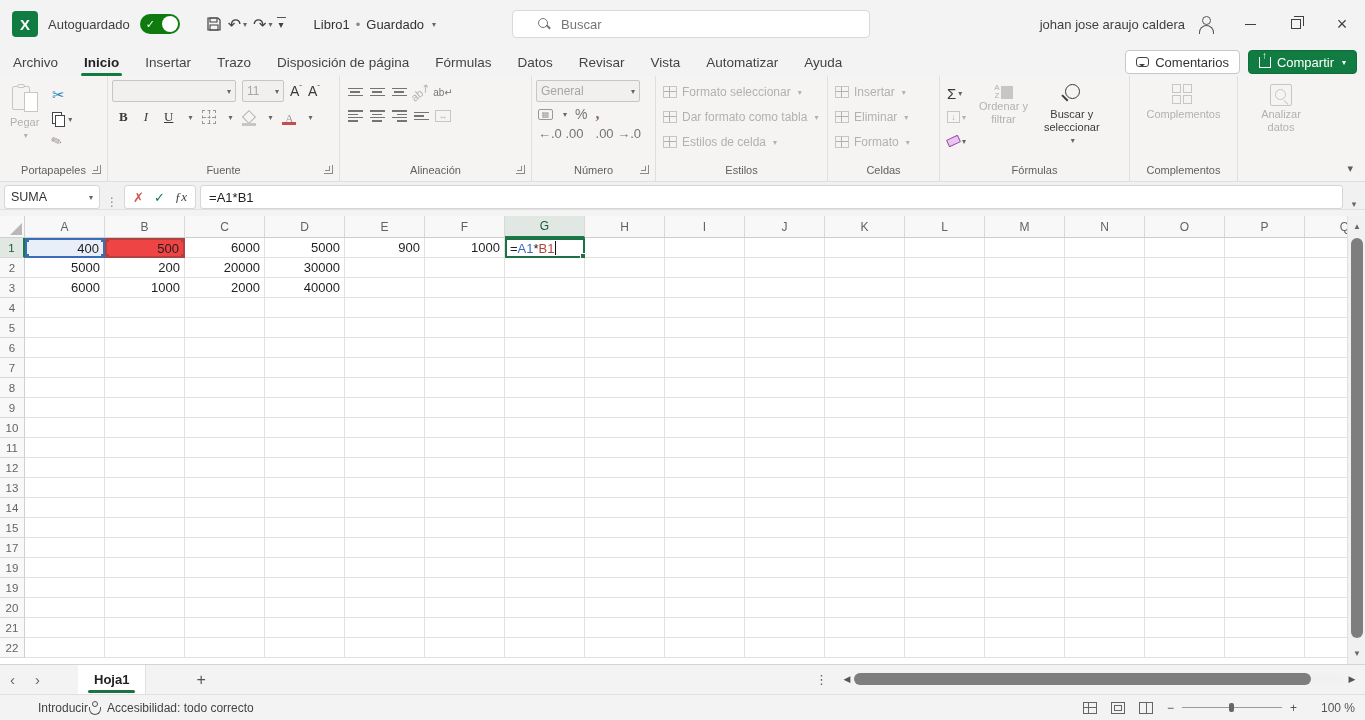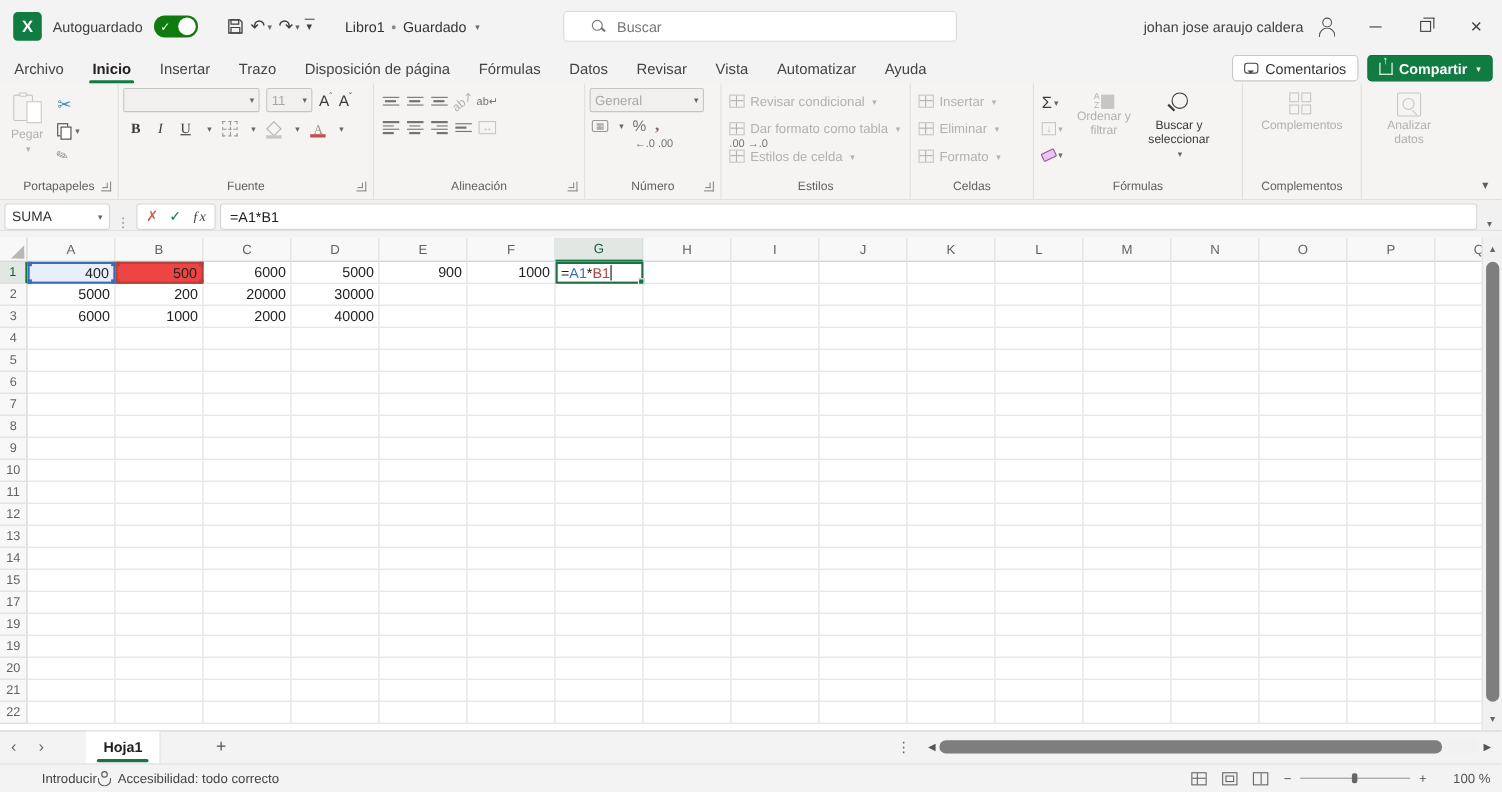--- a/index.html
+++ b/index.html
@@ -34,21 +34,21 @@
 
   
   #tabsrow{top:48px;height:28px;display:flex;align-items:center;background:#f3f3f3;}
   .rtab{padding:0 13px;font-size:13.5px;color:#444;height:28px;display:flex;align-items:center;position:relative;}
   .rtab.active{font-weight:bold;color:#222;}
   .rtab.active::after{content:"";position:absolute;left:10px;right:10px;bottom:0;height:3px;background:#107c41;border-radius:2px;}
   .tab-actions{position:absolute;right:8px;top:50px;display:flex;gap:8px;align-items:center;}
   .btn-comments{background:#fff;border:1px solid #c8c8c8;border-radius:4px;height:24px;padding:0 10px;font-size:13px;color:#333;display:flex;align-items:center;gap:6px;}
   .bubble{position:relative;width:13px;height:10px;border:1.3px solid #444;border-radius:3px;}
   .bubble::after{content:"";position:absolute;left:2px;bottom:-4px;border:3px solid transparent;border-top-color:#444;}
-  .btn-share{background:#107c41;border:1px solid #0e6d39;border-radius:4px;height:24px;padding:0 10px;font-size:13px;color:#fff;display:flex;align-items:center;gap:6px;font-weight:bold;}
+  .btn-share{background:#107c41;border:1px solid #0e6d39;border-radius:4px;height:24px;padding:0 10px;font-size:13px;color:#fff;display:flex;align-items:center;gap:6px;}
   .share-ic{position:relative;width:12px;height:11px;border:1.3px solid #fff;border-top:none;}
   .share-ic::before{content:"↑";position:absolute;left:2px;top:-7px;font-size:10px;color:#fff;}
   .btn-share .chev{color:#fff;}
 
   
   #ribbon{top:76px;height:106px;background:#f5f4f2;border-bottom:1px solid #dedede;display:flex;}
   .rgroup{position:relative;height:100%;border-right:1px solid #e1dfdd;padding:4px 4px 0 4px;display:flex;flex-direction:column;}
   .rgroup-body{flex:1;display:flex;align-items:flex-start;gap:4px;}
   .rgroup-label{height:22px;display:flex;align-items:center;justify-content:center;font-size:11px;color:#616161;position:relative;}
   .launcher{position:absolute;right:2px;bottom:7px;width:9px;height:9px;border-right:1px solid #8a8a8a;border-bottom:1px solid #8a8a8a;}
@@ -98,21 +98,21 @@
   .al-grid{display:grid;grid-template-columns:repeat(5,22px);grid-auto-rows:24px;align-items:center;justify-items:center;}
   .ic-orient{font-size:11px;color:#8a8886;transform:rotate(-40deg);display:inline-block;}
   .ic-wrap{font-size:10px;color:#767472;}
   .ic-merge{width:16px;height:12px;border:1px solid #b3b1af;font-size:9px;color:#b3b1af;display:flex;align-items:center;justify-content:center;}
   
   .numcol{display:flex;flex-direction:column;gap:3px;width:104px;}
   .num-row{display:flex;align-items:center;gap:8px;padding-left:2px;}
   .ic-acct{width:15px;height:11px;border:1px solid #9a9896;border-radius:2px;display:flex;align-items:center;justify-content:center;font-size:8px;color:#9a9896;}
   .pct{font-size:14px;color:#767472;}
   .comma{font-size:16px;color:#8a6a6a;font-weight:bold;font-family:"Liberation Serif",serif;}
-  .dec{font-size:10px;color:#767472;letter-spacing:0;margin-left:39px;}
+  .dec{font-size:13px;color:#767472;letter-spacing:0;}
   
   .stack{display:flex;flex-direction:column;justify-content:flex-start;gap:5px;padding-top:2px;}
   .stbtn{display:flex;align-items:center;gap:5px;font-size:12px;height:20px;padding:0 3px;}
   .ic-sq{width:14px;height:12px;border:1px solid #b3b1af;position:relative;flex:none;}
   .ic-sq::before{content:"";position:absolute;left:0;right:0;top:4px;border-top:1px solid #b3b1af;}
   .ic-sq::after{content:"";position:absolute;top:0;bottom:0;left:5px;border-left:1px solid #b3b1af;}
   
   .ed-col{display:flex;flex-direction:column;gap:2px;}
   .sigma{font-size:15px;color:#3b3a39;}
   .ic-filldown{width:13px;height:12px;border:1px solid #c8c6c4;font-size:9px;color:#b3b1af;display:flex;align-items:center;justify-content:center;}
@@ -407,21 +407,21 @@
         <span>Número</span>
         <span class="launcher"></span>
       </div>
   </div>
 
   <div class="rgroup" style="width:172px;">
     <div class="rgroup-body">
       <div class="stack">
         <span class="stbtn dis">
             <span class="ic-sq"></span>
-            <span>Revisar condicional</span>
+            <span>Formato seleccionar</span>
             <span class="chev">▾</span>
           </span>
         <span class="stbtn dis">
             <span class="ic-sq"></span>
             <span>Dar formato como tabla</span>
             <span class="chev">▾</span>
           </span>
         <span class="stbtn dis">
             <span class="ic-sq"></span>
             <span>Estilos de celda</span>

